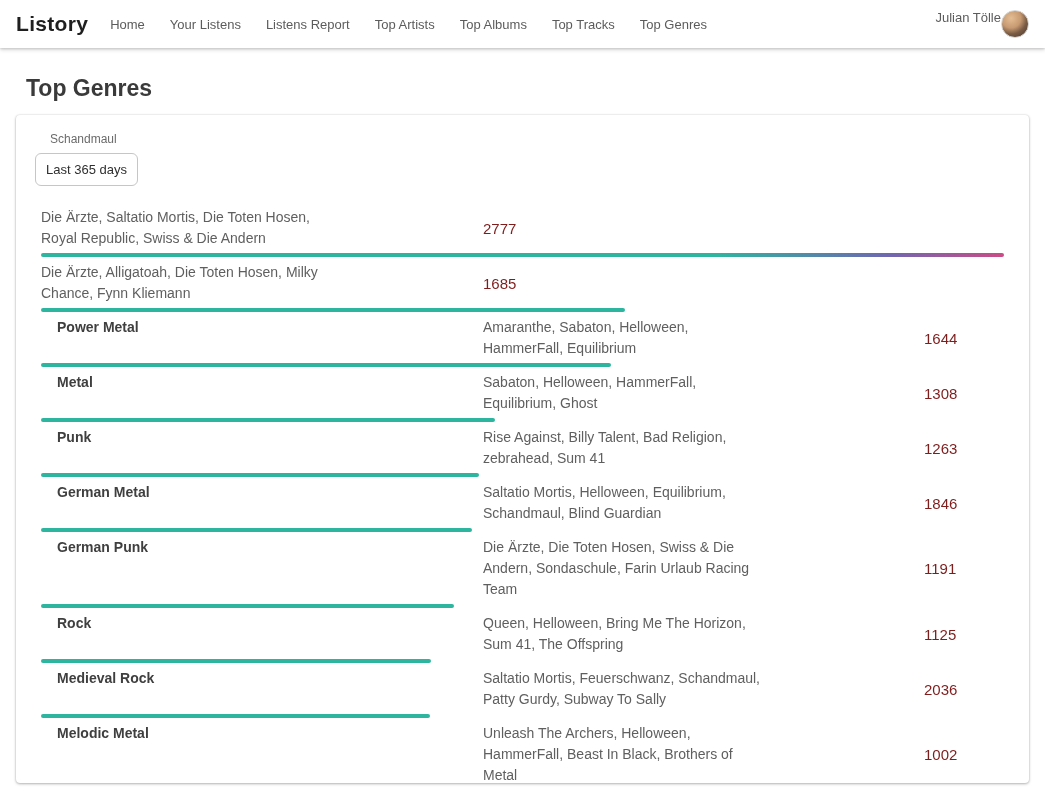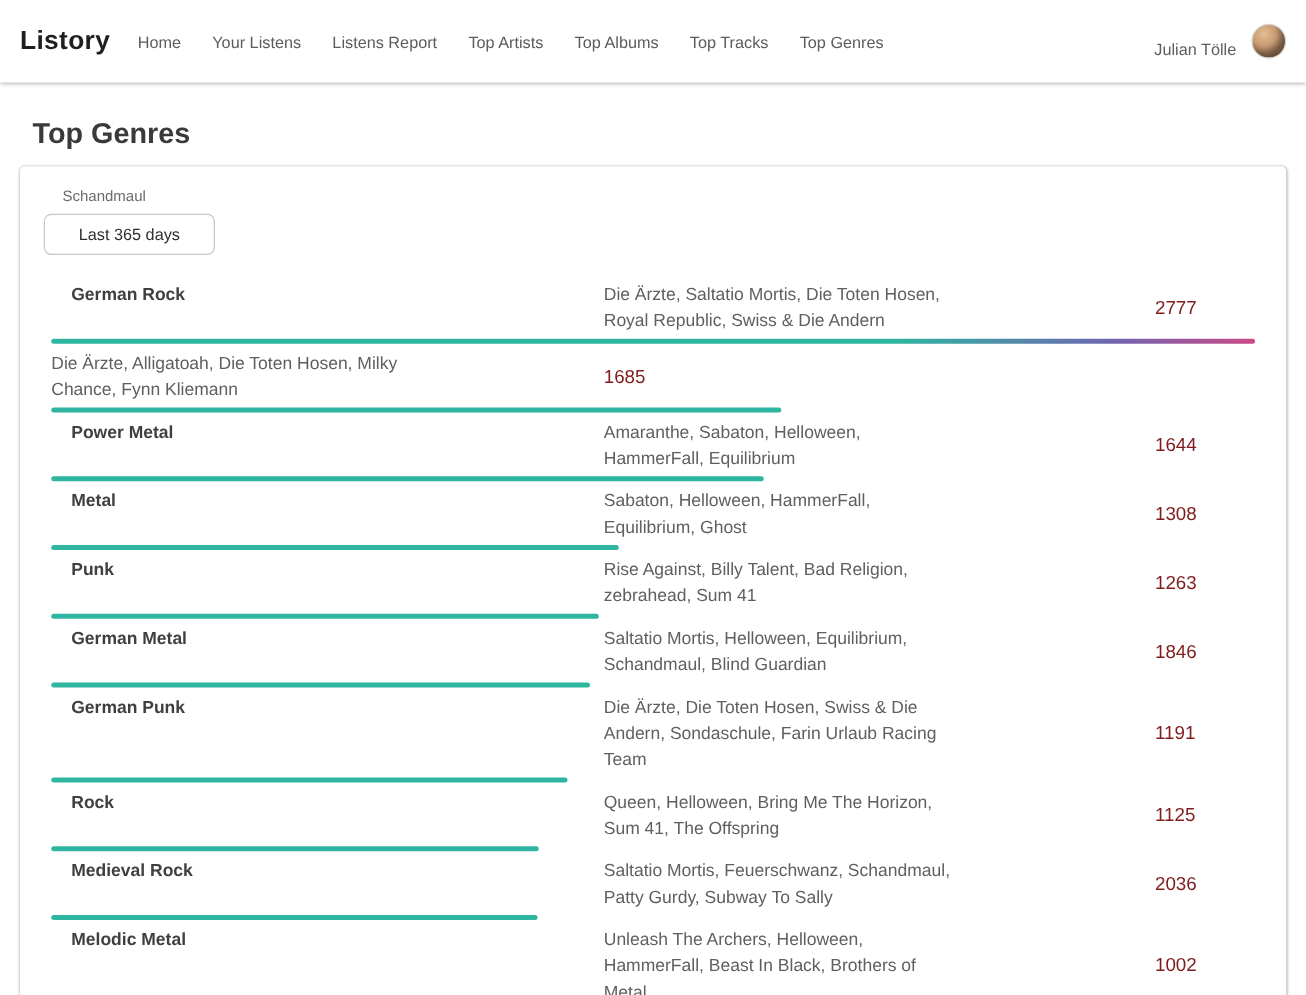--- a/index.html
+++ b/index.html
@@ -7,33 +7,33 @@
   body {
     width: 1045px; height: 796px; overflow: hidden;
     background: #ffffff;
     font-family: "Liberation Sans", sans-serif;
     color: #333;
   }
 
   
   .navbar {
     display: flex; align-items: center;
-    height: 66px; padding: 0 16px;
+    height: 48px; padding: 0 16px;
     background: #fff;
     box-shadow: 0 2px 4px rgba(0,0,0,.14), 0 1px 2px rgba(0,0,0,.12);
     position: relative; z-index: 5;
   }
   .brand {
     font-size: 21px; font-weight: 800; color: #1f1f1f;
     letter-spacing: .3px; margin-right: 22px; cursor: pointer;
   }
   .nav-links { display: flex; align-items: flex-end; gap: 25px; }
   .nav-link { font-size: 13px; color: #5c5c5c; cursor: pointer; white-space: nowrap; }
   .nav-spacer { flex: 1; }
-  .user-menu { display: flex; align-items: flex-end; gap: 12px; cursor: pointer; }
+  .user-menu { display: flex; align-items: flex-start; cursor: pointer; }
   .user-name { font-size: 13px; color: #5c5c5c; }
   .avatar {
     width: 28px; height: 28px; border-radius: 50%;
     background: radial-gradient(circle at 35% 28%, #e4bd93 0%, #c79a72 38%, #7a5c44 62%, #42332a 100%);
     border: 1px solid #d6d6d6;
   }
 
   
   .page-title {
     font-size: 23px; font-weight: 700; color: #3a3a3a;
@@ -44,21 +44,21 @@
     box-shadow: 0 1px 3px rgba(0,0,0,.28), 0 0 2px rgba(0,0,0,.14);
     padding: 17px 25px 0 25px;
     height: 668px; overflow: hidden;
   }
 
   
   .filter { margin-left: -6px; }
   .filter-label { font-size: 12px; color: #6b6b6b; margin-left: 15px; }
   .filter-btn {
     display: inline-block; margin-top: 7px;
-    padding: 8px 27px; font-size: 13px; color: #2f2f2f;
+    padding: 8px 10px; font-size: 13px; color: #2f2f2f;
     background: #fff; border: 1px solid #c6c6c6; border-radius: 6px;
     cursor: pointer; font-family: "Liberation Sans", sans-serif;
   }
 
   
   .genre-table { margin-top: 16px; }
   .genre-row {
     display: grid;
     grid-template-columns: 442px minmax(0,1fr) 80px;
     padding-top: 5px;
@@ -107,21 +107,20 @@
 <h1 class="page-title">Top Genres</h1>
 
 <section class="card">
   <div class="filter">
     <div class="filter-label">Schandmaul</div>
     <button class="filter-btn">Last 365 days</button>
   </div>
 
   <div class="genre-table">
   <div class="genre-row">
-    <div class="genre-name">German Rock</div>
     <div class="genre-artists">Die Ärzte, Saltatio Mortis, Die Toten Hosen, Royal Republic, Swiss &amp; Die Andern</div>
     <div class="genre-count">2777</div>
     <div class="bar-track">
       <div class="bar" style="width: 100%; background-size: 100% 100%;"></div>
     </div>
   </div>
 
   <div class="genre-row">
     <div class="genre-artists">Die Ärzte, Alligatoah, Die Toten Hosen, Milky Chance, Fynn Kliemann</div>
     <div class="genre-count">1685</div>

